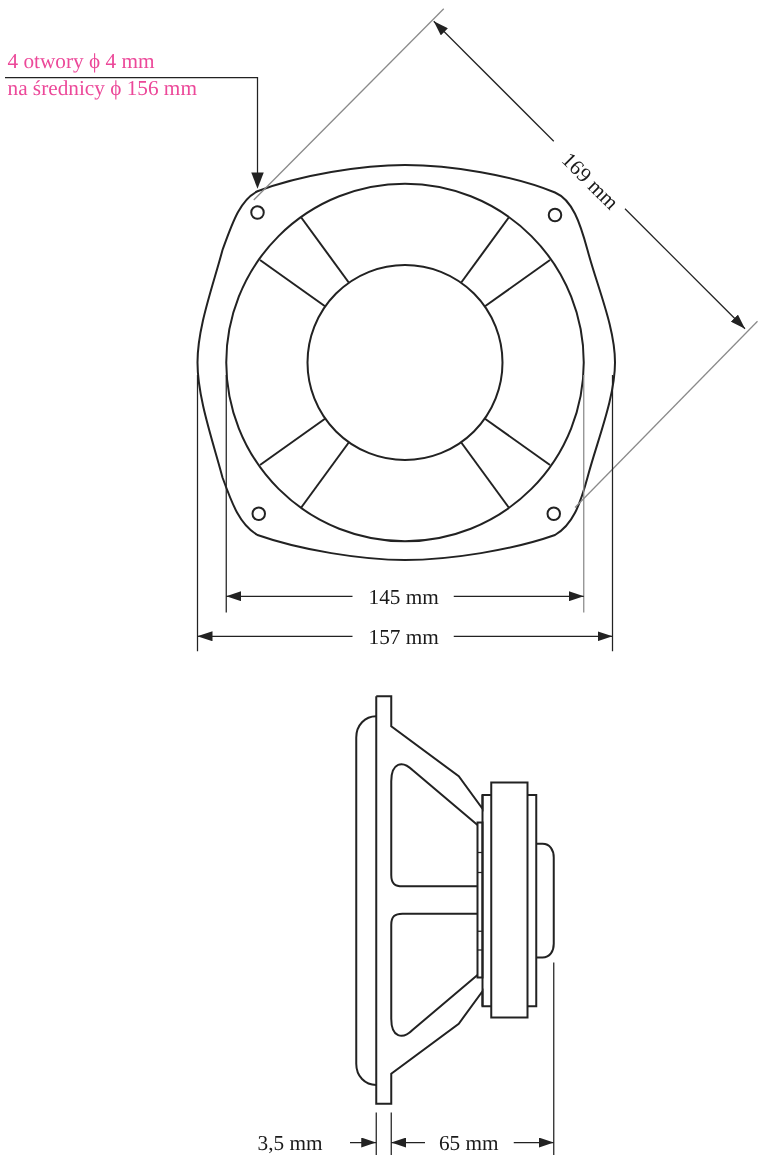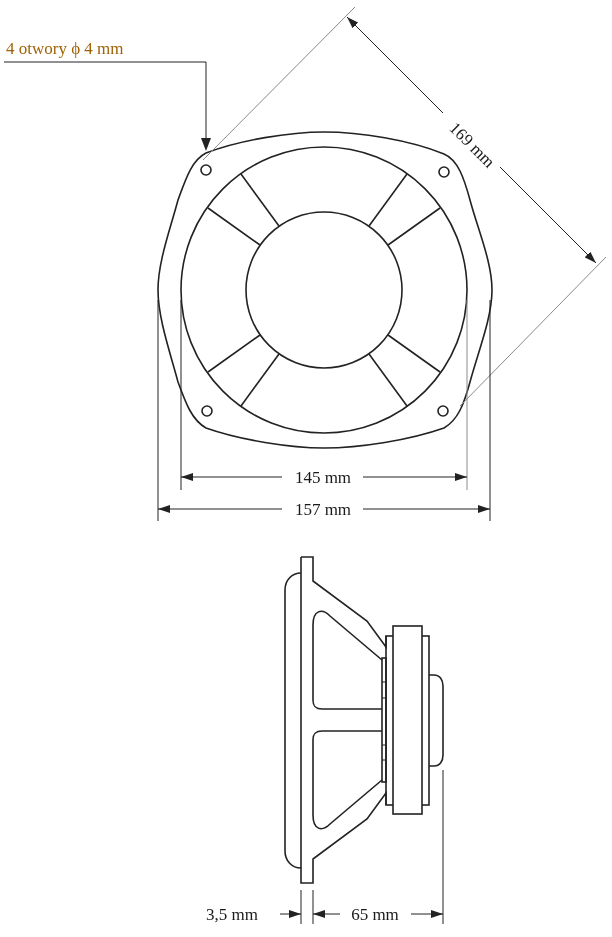--- a/index.html
+++ b/index.html
@@ -1,29 +1,30 @@
 <!DOCTYPE html>
 <html><head>
 <meta charset="utf-8">
 <style>
   html, body { margin: 0; padding: 0; background: #ffffff; }
   body { width: 612px; height: 937px; position: relative; overflow: hidden; }
   #drawing { position: absolute; left: 0; top: 0; width: 612px; height: 937px; }
   .lbl { font-family: "Liberation Serif", "DejaVu Serif", serif; font-size: 17px; fill: #1a1a1a; }
-  .note { position: absolute; left: 6px; top: 38px; font-family: "Liberation Serif", "DejaVu Serif", serif; font-size: 17px; line-height: 22px; color: #a16207; white-space: nowrap; }
+  .note { position: absolute; left: 6px; top: 38px; font-family: "Liberation Serif", "DejaVu Serif", serif; font-size: 17px; line-height: 22px; color: #ec4899; white-space: nowrap; }
   .stroke { fill: none; stroke: #222; stroke-width: 1.6; }
   .thin { fill: none; stroke: #222; stroke-width: 1; }
   .gray { fill: none; stroke: #8a8a8a; stroke-width: 1; }
   .arrow { fill: #222; }
 </style>
 </head>
 <body>
 
 <div class="note">
   <div>4 otwory  ϕ 4 mm</div>
+  <div>na średnicy ϕ 156 mm</div>
 </div>
 
 <svg id="drawing" viewBox="0 0 612 937" xmlns="http://www.w3.org/2000/svg">
   <defs>
     <marker id="ah" viewBox="0 0 12 8" refX="12" refY="4" markerWidth="12" markerHeight="8" orient="auto-start-reverse" markerUnits="userSpaceOnUse">
       <path d="M0,0 L12,4 L0,8 Z" class="arrow"></path>
     </marker>
   </defs>
 
   <g>

